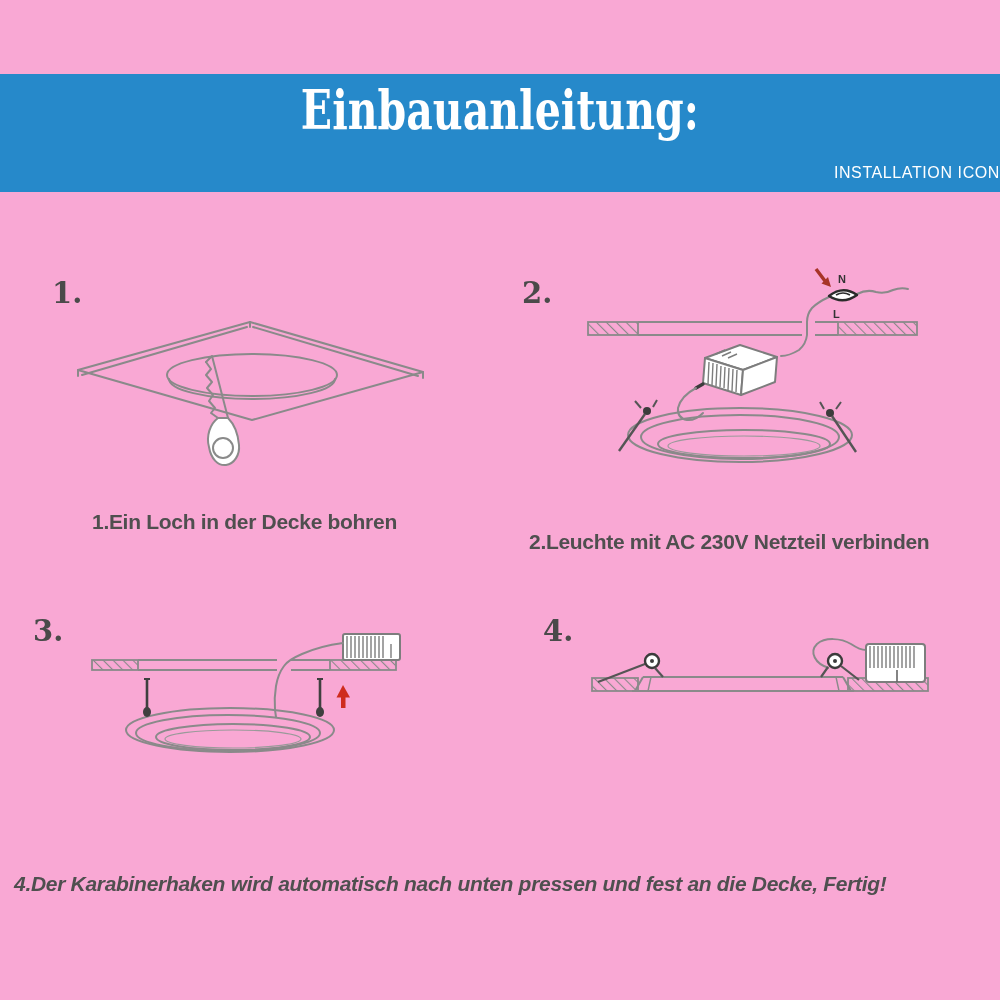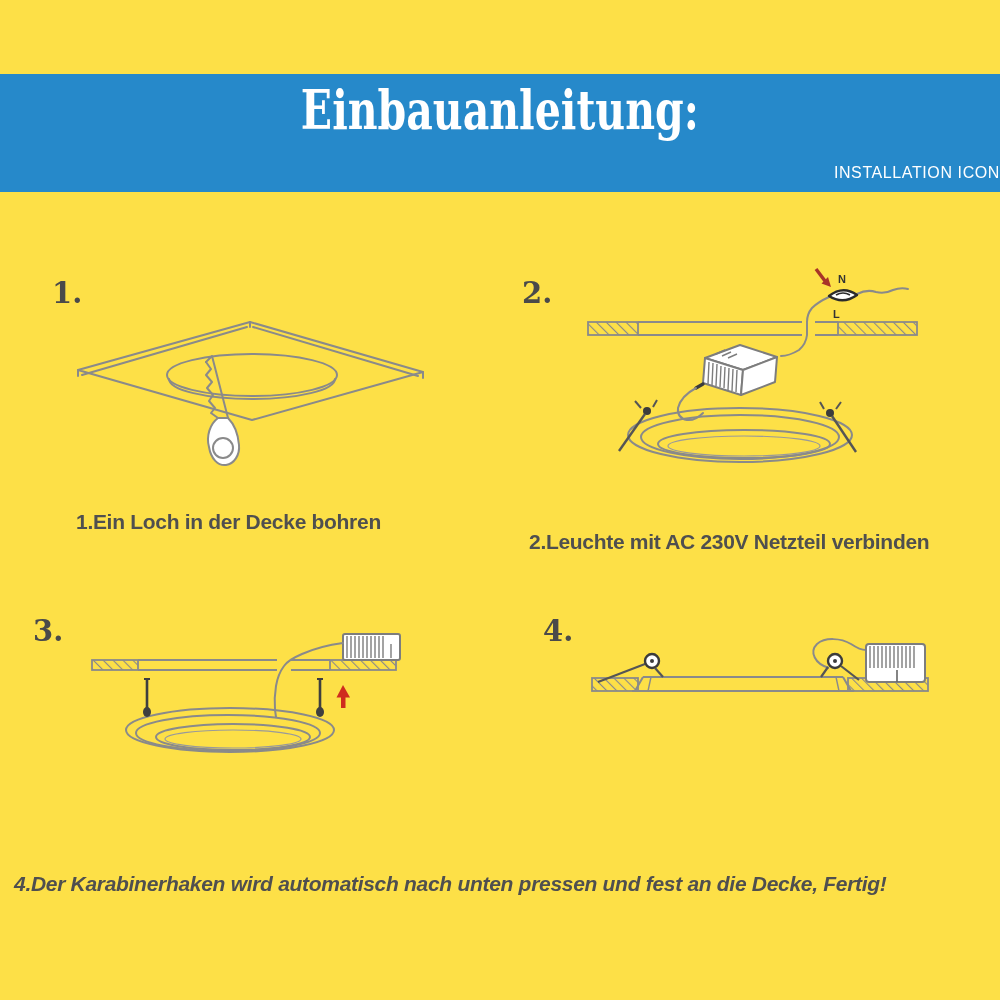--- a/index.html
+++ b/index.html
@@ -1,30 +1,30 @@
 <!DOCTYPE html>
 <html><head>
 <meta charset="utf-8">
 <style>
   html,body{margin:0;padding:0;background:#ffffff;}
-  .page{position:relative;width:1000px;height:1000px;background:#fde047;overflow:hidden;
+  .page{position:relative;width:1000px;height:1000px;background:#f9a8d4;overflow:hidden;
         font-family:"Liberation Sans",sans-serif;}
   .banner{position:absolute;left:0;top:74px;width:1000px;height:118px;background:#2689ca;}
   .title-wrap{position:absolute;top:8px;left:0;width:100%;text-align:center;line-height:56px;}
   .title{display:inline-block;font-family:"DejaVu Serif",serif;font-weight:bold;font-size:54px;
          color:#ffffff;transform:scaleX(0.76);transform-origin:center;white-space:nowrap;}
   .subtitle{position:absolute;top:90px;left:0;width:100%;text-align:right;
             font-size:16px;color:#ffffff;letter-spacing:0.6px;}
   .num{position:absolute;font-family:"DejaVu Serif",serif;font-weight:bold;font-size:29px;
        line-height:1;color:#4a4a4a;}
   .num1{left:52px;top:279px;} .num2{left:522px;top:279px;}
   .num3{left:33px;top:617px;} .num4{left:543px;top:617px;}
   .caption{position:absolute;margin:0;font-weight:bold;font-size:21px;line-height:1.15;
            color:#4f4f4f;letter-spacing:-0.3px;white-space:nowrap;}
-  .cap1{left:76px;top:510px;} .cap2{left:521px;top:530px;margin-left:8px;}
+  .cap1{left:92px;top:510px;} .cap2{left:521px;top:530px;margin-left:8px;}
   .cap3{left:20px;top:792px;} .cap4{left:14px;top:872px;font-style:italic;}
   .art{position:absolute;}
   .art1{left:60px;top:312px;width:380px;height:160px;}
   .art2{left:575px;top:262px;width:360px;height:215px;}
   .art3{left:80px;top:618px;width:340px;height:145px;}
   .art4{left:575px;top:630px;width:360px;height:75px;}
   .lbl{font-family:"Liberation Sans",sans-serif;font-size:11px;font-weight:bold;fill:#333;}
 </style>
 </head>
 <body>

